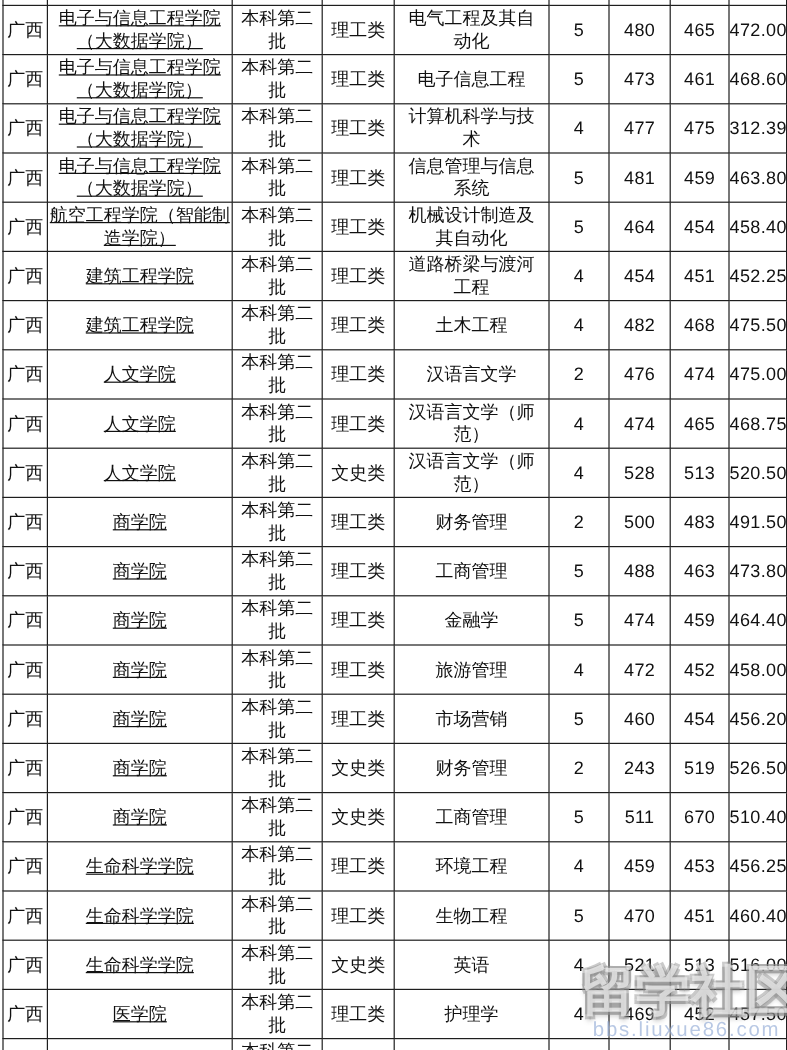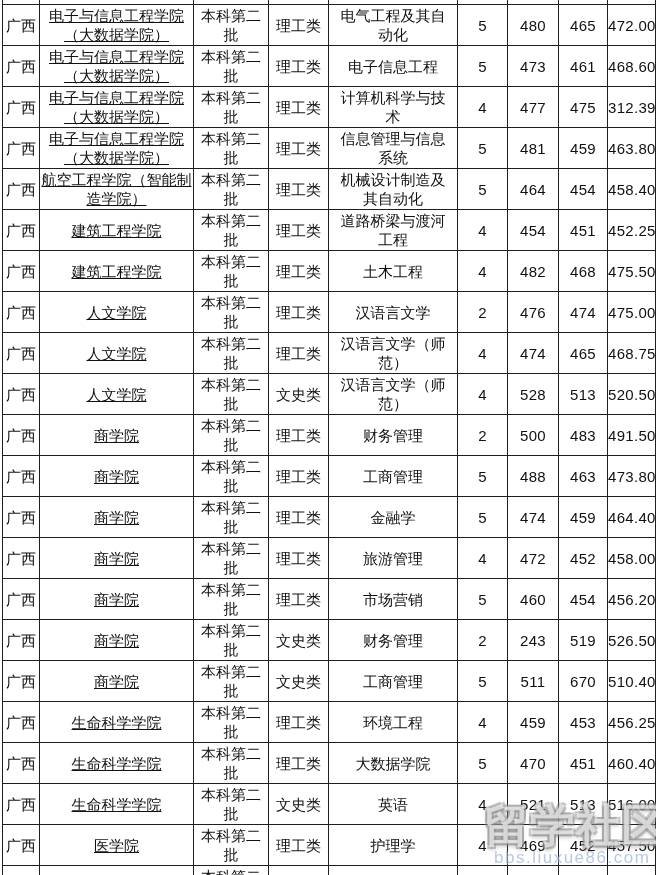--- a/index.html
+++ b/index.html
@@ -292,21 +292,21 @@
     <td class="c-num">4</td>
     <td class="c-num">459</td>
     <td class="c-num">453</td>
     <td class="c-num">456.25</td>
   </tr>
       <tr>
     <td class="c-province">广西</td>
     <td class="c-college">生命科学学院</td>
     <td class="c-batch">本科第二批</td>
     <td class="c-category">理工类</td>
-    <td class="c-major">大数据学院</td>
+    <td class="c-major">生物工程</td>
     <td class="c-num">5</td>
     <td class="c-num">470</td>
     <td class="c-num">451</td>
     <td class="c-num">460.40</td>
   </tr>
       <tr>
     <td class="c-province">广西</td>
     <td class="c-college">生命科学学院</td>
     <td class="c-batch">本科第二批</td>
     <td class="c-category">文史类</td>

